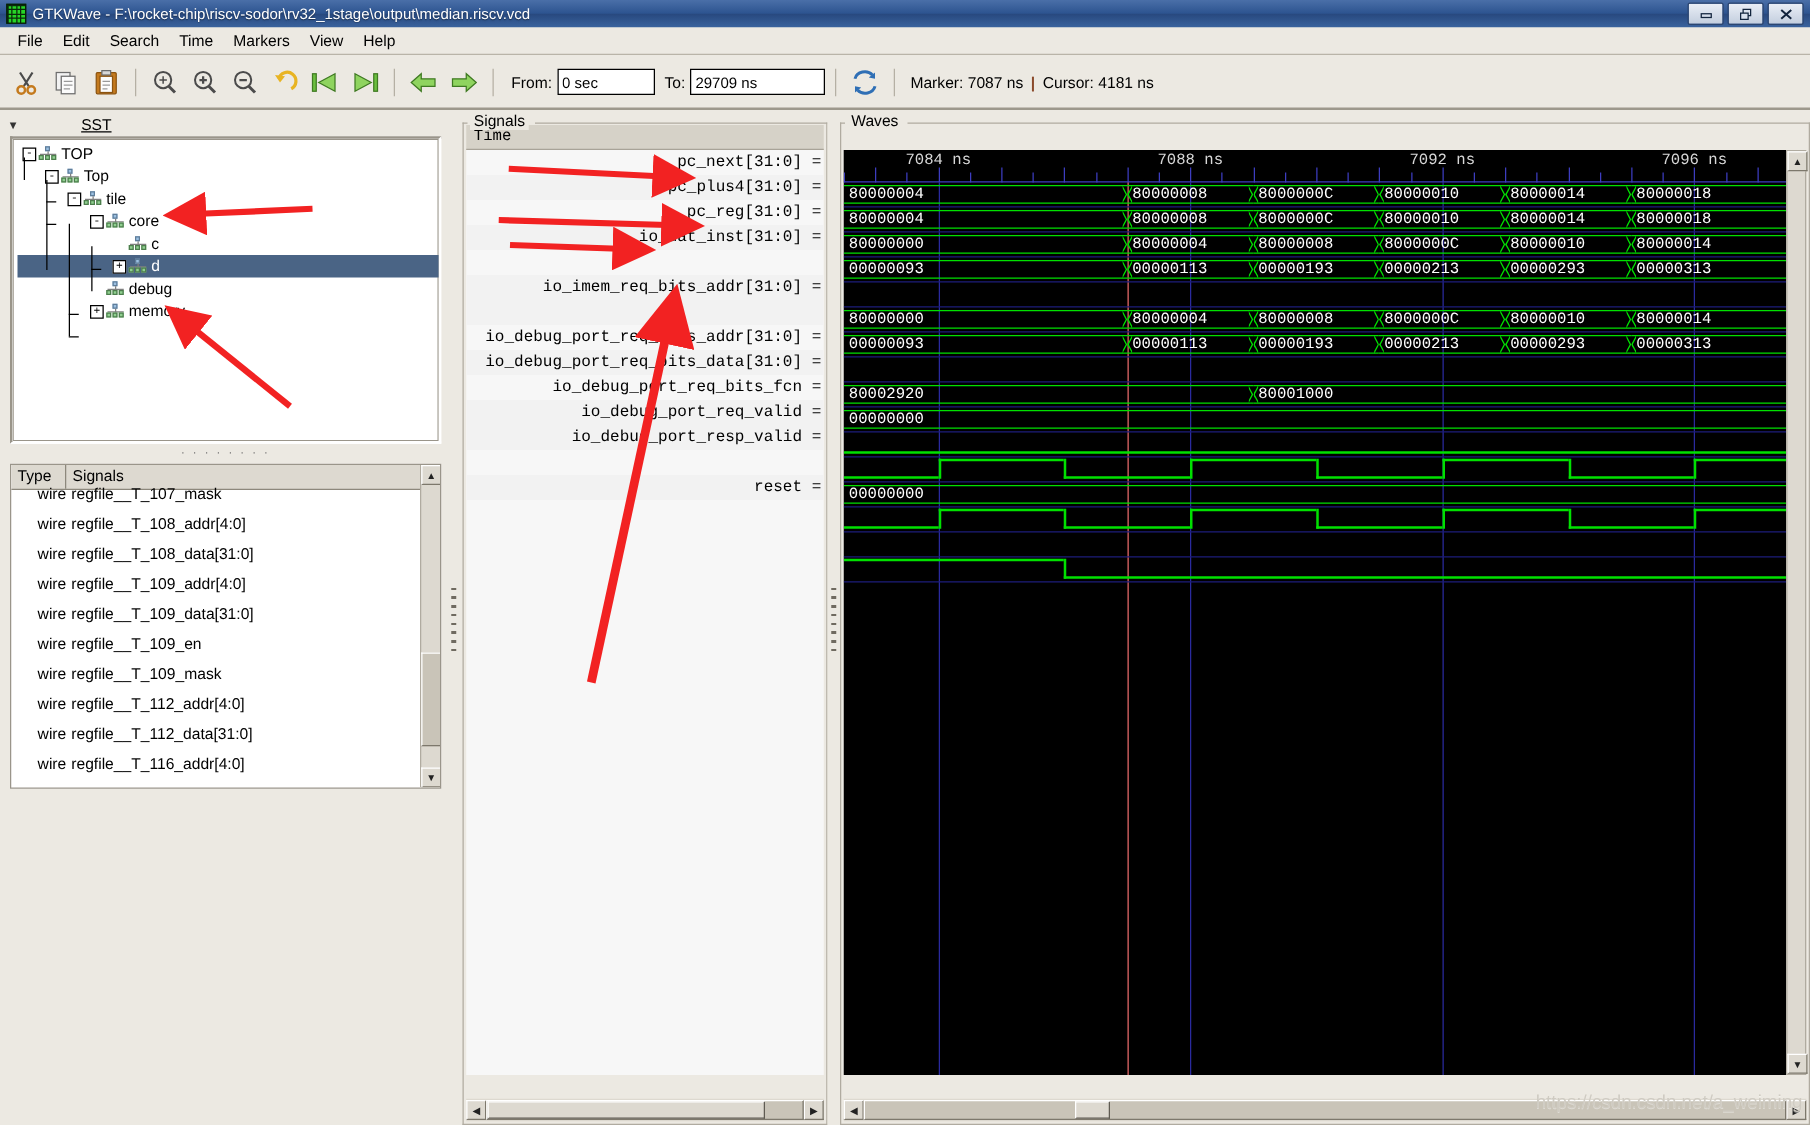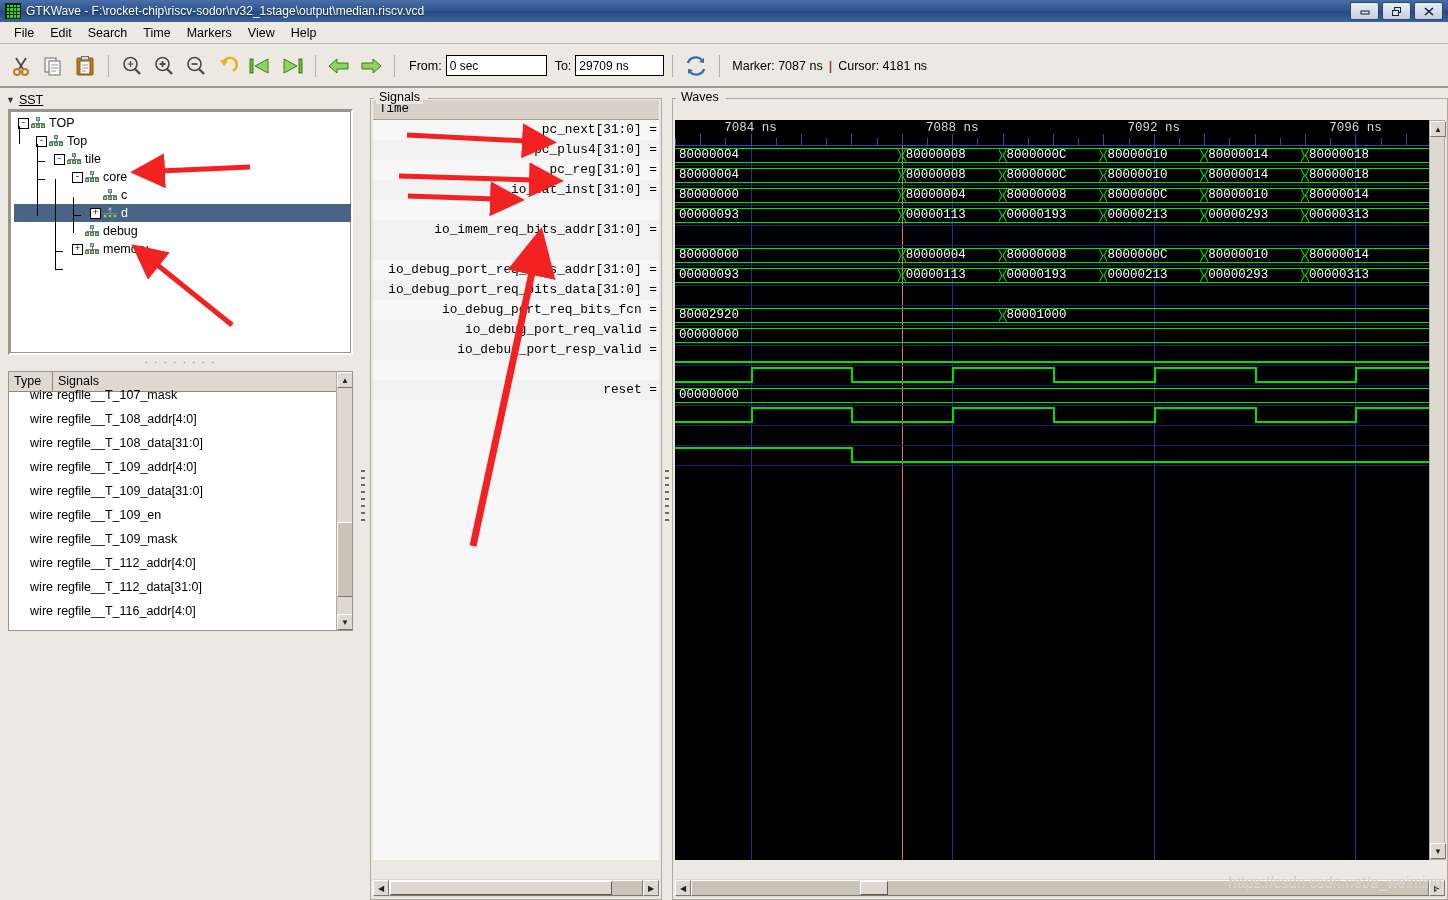--- a/index.html
+++ b/index.html
@@ -55,33 +55,33 @@
     display: flex; align-items: center; padding-left: 6px; gap: 2px;
   }
   .tbtn { width: 30px; height: 30px; display:flex; align-items:center; justify-content:center; }
   .tsep { width: 1px; height: 22px; background: #b5b0a4; margin: 0 6px; }
   .tlabel { font-size: 12.5px; color: #000; margin: 0 2px 0 6px; }
   .tinput {
     height: 21px; border: 1px solid #000; background: #fff;
     font-family: "Liberation Sans", sans-serif; font-size: 12px;
     padding: 1px 3px; color: #000; outline: none;
   }
-  #from-input { width: 101px; }
-  #to-input { width: 89px; }
+  #from-input { width: 78px; }
+  #to-input { width: 108px; }
   .tinfo { font-size: 12.5px; color: #000; margin-left: 4px; white-space: nowrap; }
   .tinfo .sepbar { color: #8b4a2a; margin: 0 6px; font-weight: bold; }
 
   
   #main { position: absolute; left: 0; top: 90px; width: 1448px; height: 810px; background: #ece9e2; }
 
   
   #leftcol { position: absolute; left: 0; top: 0; width: 360px; height: 810px; }
   #sst-label { position: absolute; left: 6px; top: 3px; font-size: 12.5px; color: #000; display:flex; align-items:center; gap:4px; }
   #sst-label .tri { font-size: 9px; color: #333; }
-  #sst-label .u { text-decoration: underline; }
+  #sst-label .u { text-decoration: underline; margin-left: 46px; }
 
   #tree-frame {
     position: absolute; left: 8px; top: 19px; width: 345px; height: 246px;
     background: #fff; border: 2px solid #fff;
     border-top-color: #9a958a; border-left-color: #9a958a;
     box-shadow: 0 0 0 1px #9a958a inset;
     overflow: hidden;
   }
   .tree-row { position: relative; height: 18px; display: flex; align-items: center; white-space: nowrap; }
   .tree-row.sel { background: #4a6485; }

